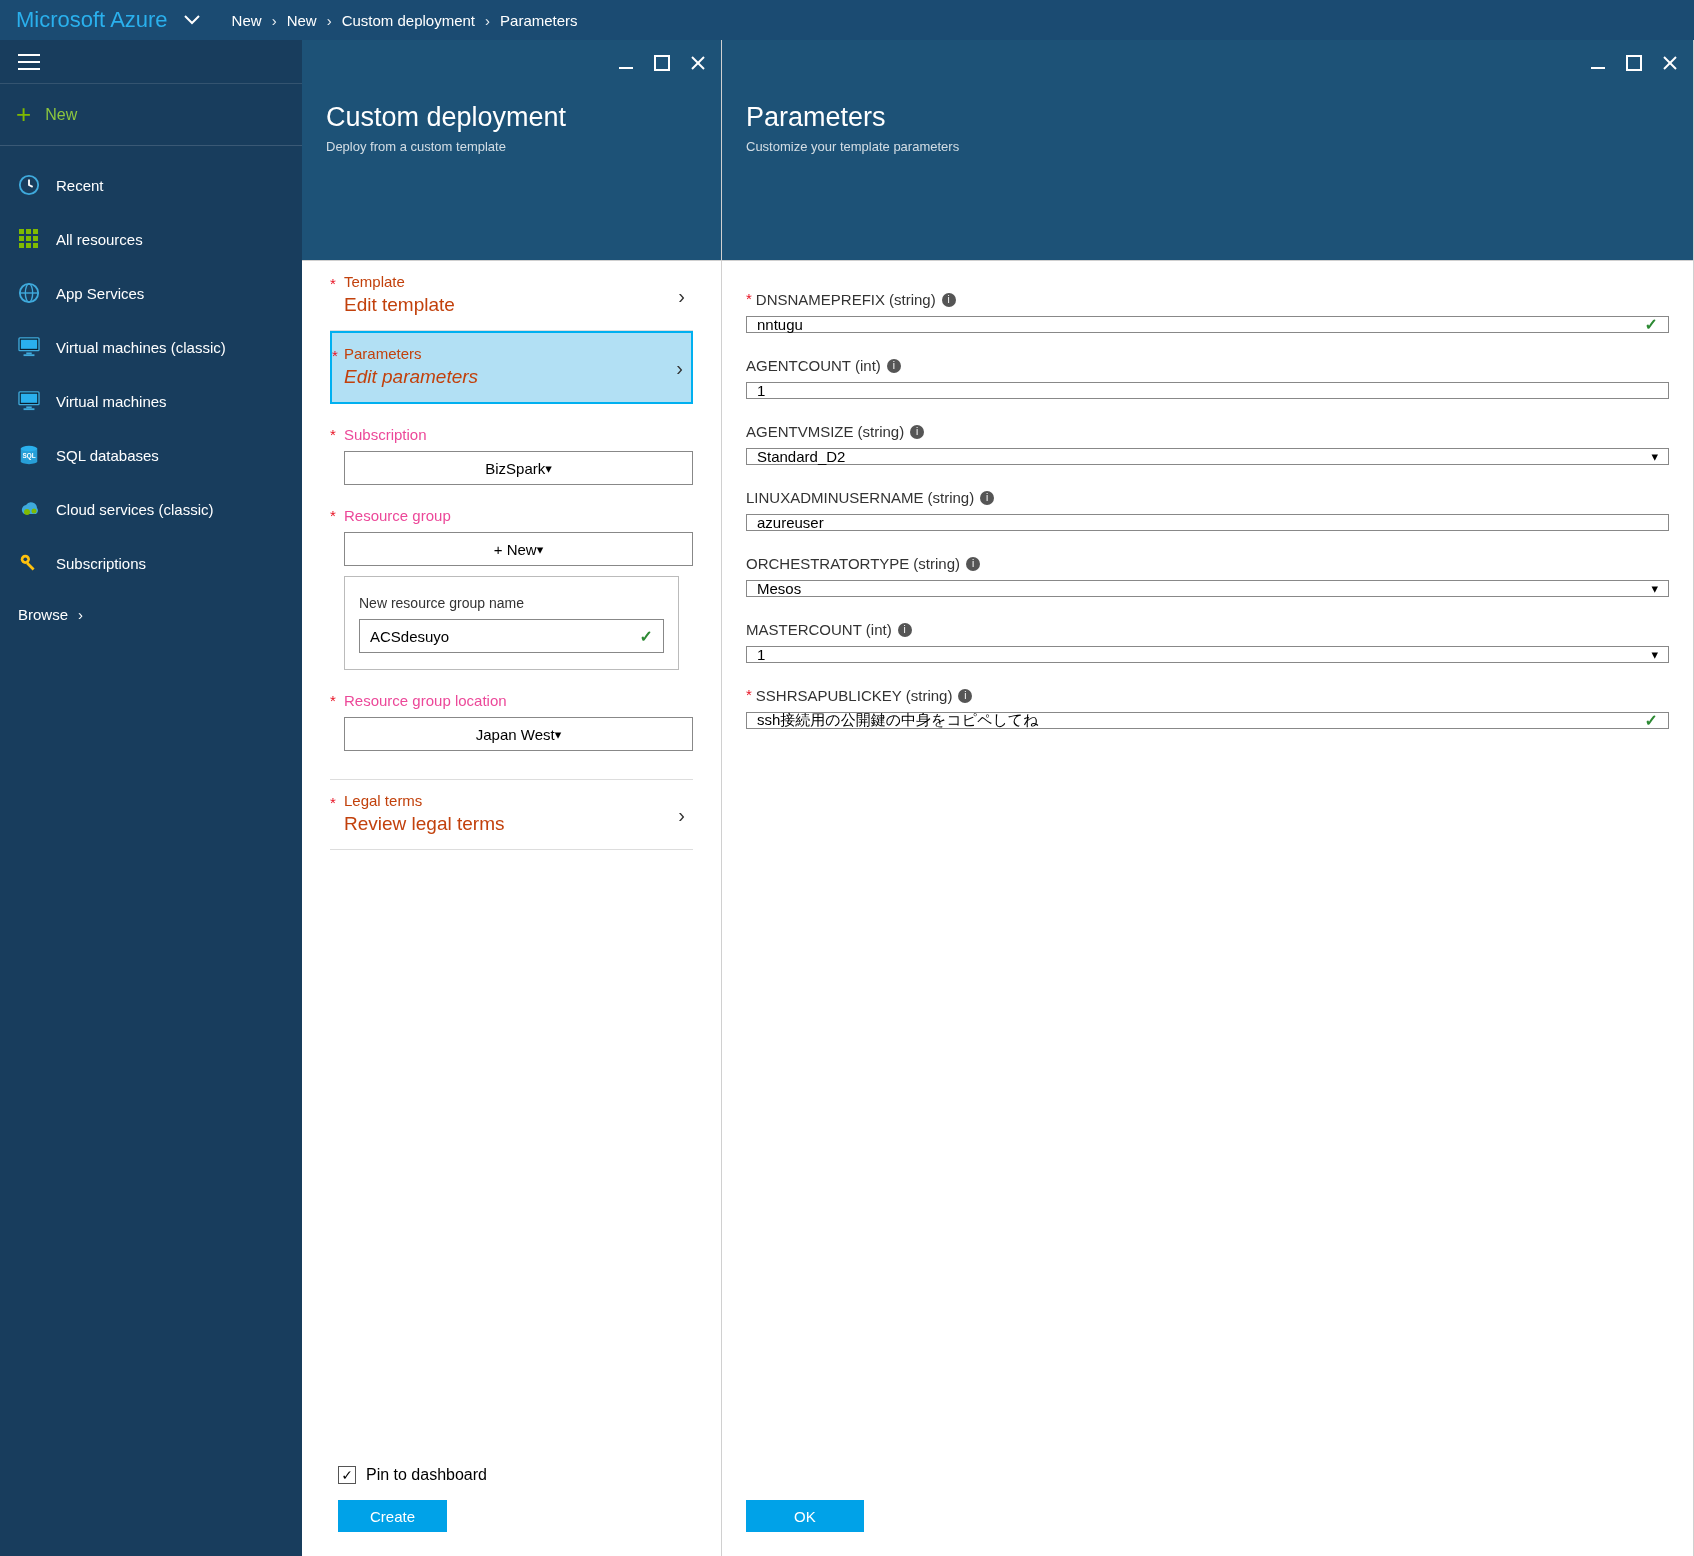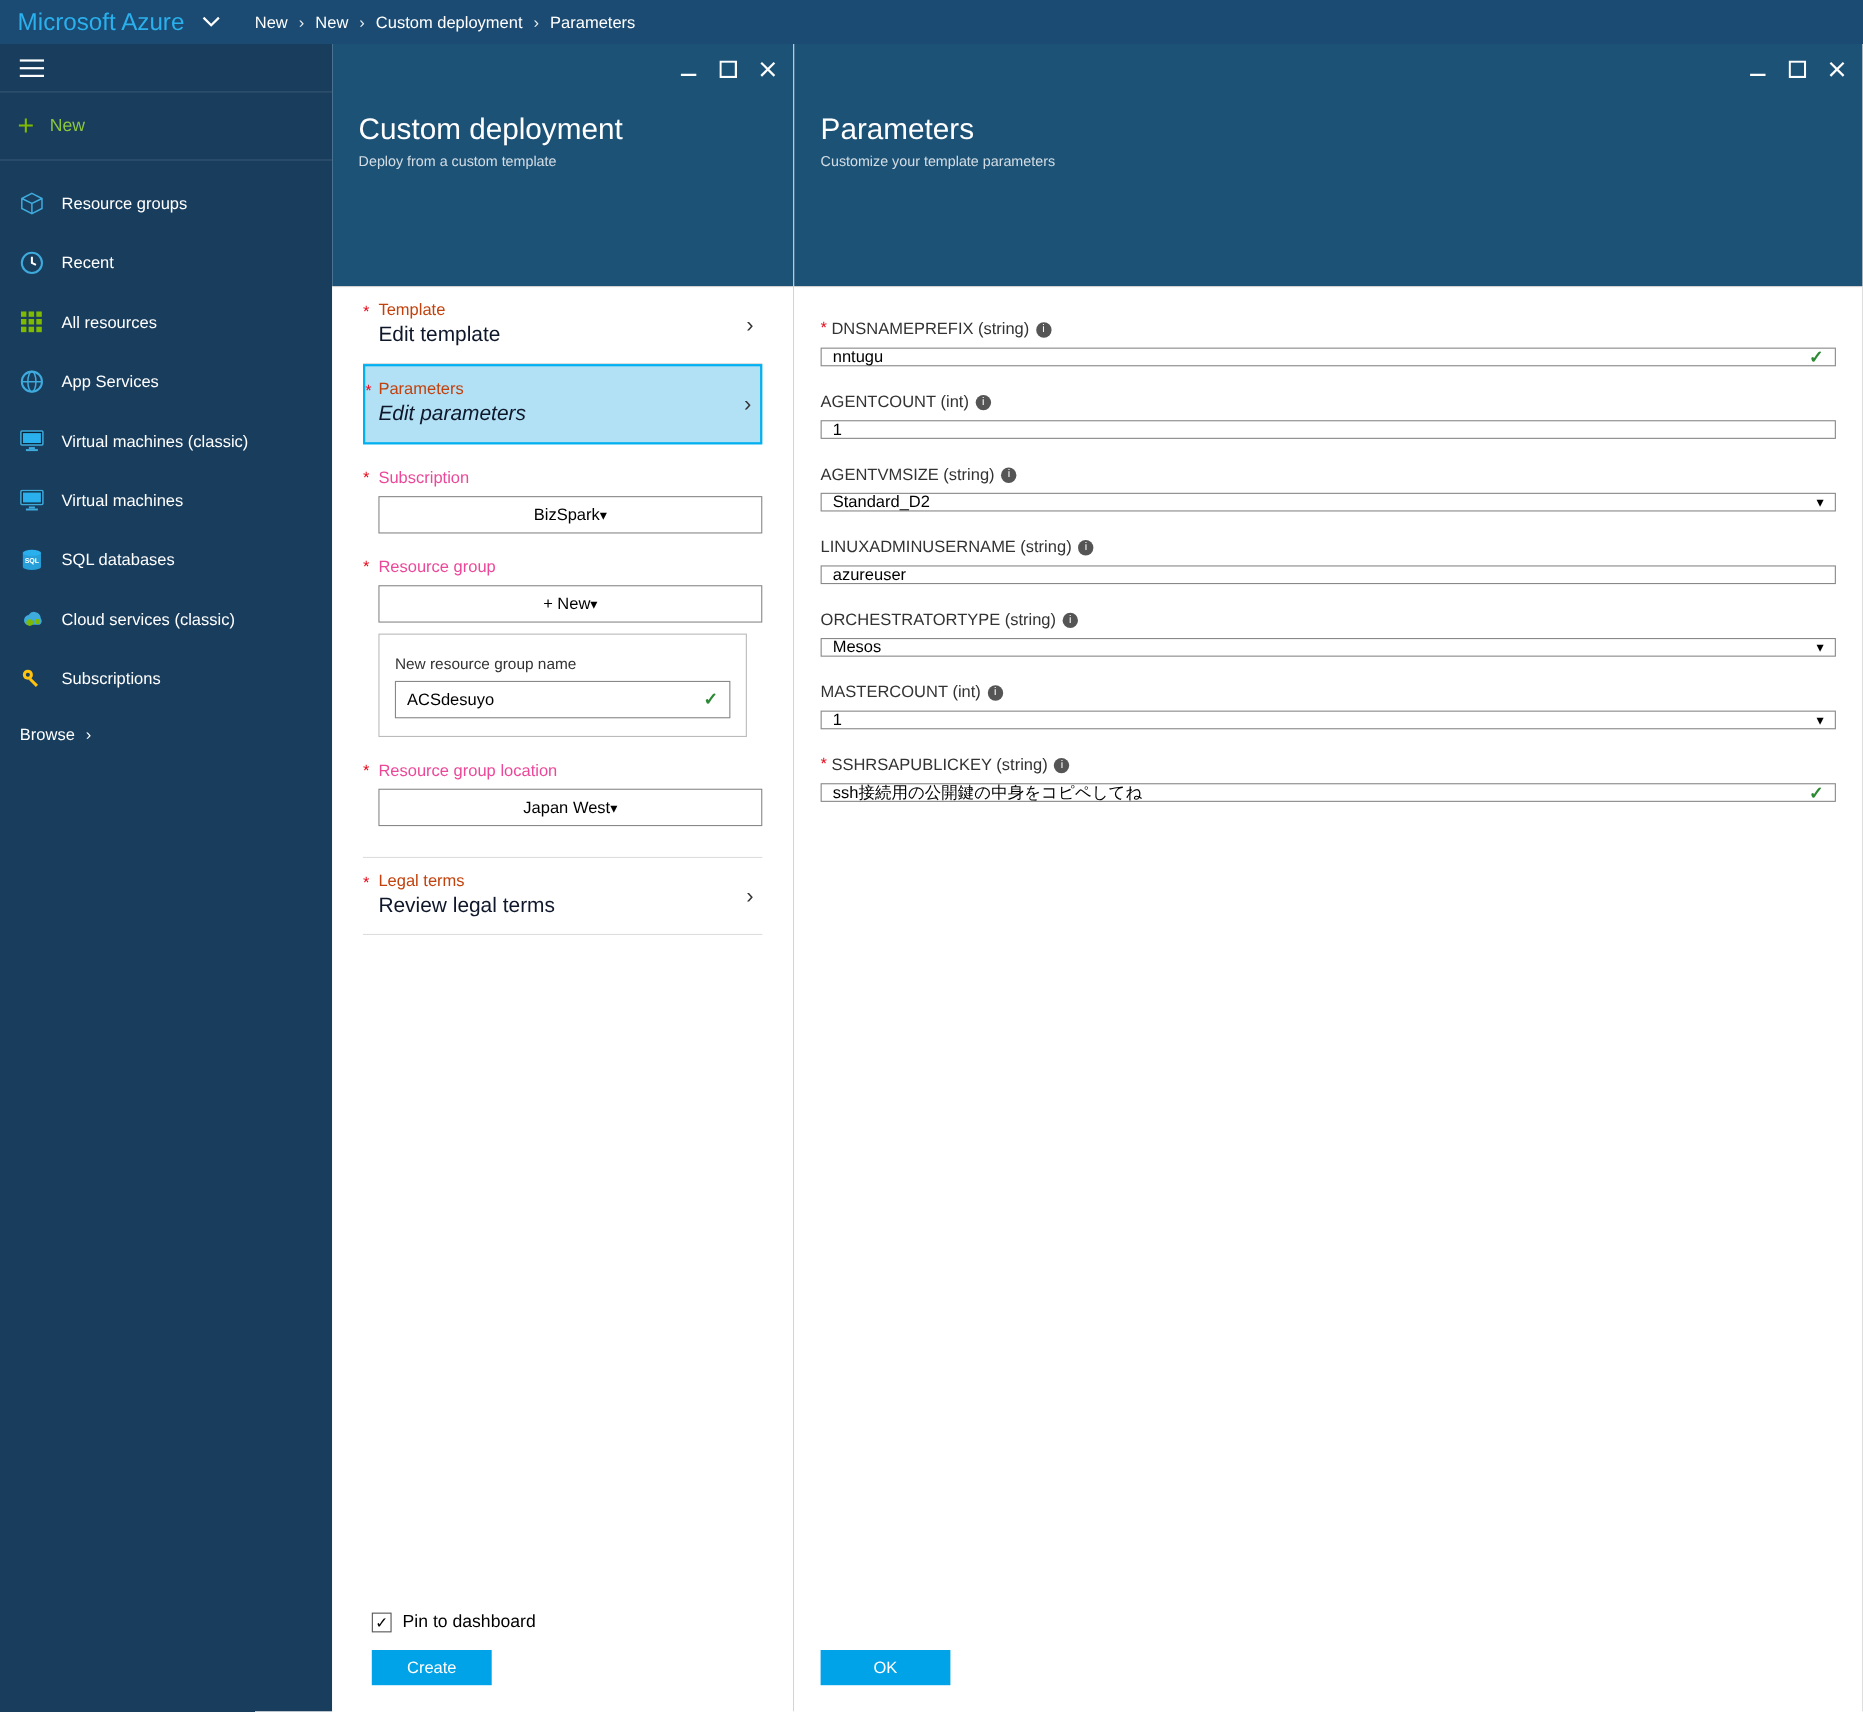--- a/index.html
+++ b/index.html
@@ -40,21 +40,21 @@
 .blade-sub { font-size: 13px; color: rgba(255,255,255,.8); margin-top: 6px; }
 
 .blade-body { flex: 1; overflow-y: auto; padding: 0 28px 0 28px; border-top: 1px solid #d0d0d0; }
 .blade2 .blade-body { padding: 30px 24px 0 24px; }
 
 .req { color: #e81123; font-size: 15px; margin-right: 4px; position: relative; top: -1px; }
 .row { position: relative; padding: 12px 0 14px 14px; border-bottom: 1px solid #ddd; }
 .row:first-child { border-top: 0; }
 .row.selected { background: #b2e0f4; border: 2px solid #00b0f0; padding-left: 12px; }
 .row .label { font-size: 15px; color: #c2410c; }
-.row .value { font-size: 19px; color: #0f172a; margin-top: 4px; }
+.row .value { font-size: 19px; color: #c2410c; margin-top: 4px; }
 .row .value.italic { font-style: italic; }
 .row .go { position: absolute; right: 8px; top: 50%; transform: translateY(-50%); color: #333; font-size: 20px; }
 .starcol { position: absolute; left: 0; top: 14px; }
 
 .field { margin-top: 22px; padding-left: 14px; position: relative; }
 .field .flabel { font-size: 15px; color: #ec4899; }
 .select { margin-top: 8px; border: 1px solid #888; height: 34px; display: flex; align-items: center; padding: 0 10px; justify-content: center; font-size: 15px; }
 .caret { font-size: 13px; }
 .ibox { border: 1px solid #bbb; padding: 18px 14px 16px; margin: 10px 14px 10px 14px; }
 .ibox .ilabel { font-size: 14px; color: #333; }
@@ -108,28 +108,20 @@
         </div>
     </div>
     <div class="nav-new">
       <span class="plus">+</span>
       <span class="nav-new-label">New</span>
     </div>
     <div class="nav-items">
       <div class="nav-item">
         <span class="nav-icon">
             <svg width="22" height="22" viewBox="0 0 24 24">
-              <path d="M12 2 L22 7 L22 17 L12 22 L2 17 L2 7 Z M2 7 L12 12 L22 7 M12 12 L12 22" stroke="#3faadc" stroke-width="1.5" fill="none"></path>
-            </svg>
-          </span>
-        <span class="nav-label">Resource groups</span>
-      </div>
-      <div class="nav-item">
-        <span class="nav-icon">
-            <svg width="22" height="22" viewBox="0 0 24 24">
               <circle cx="12" cy="12" r="10" stroke="#3faadc" stroke-width="2" fill="none"></circle>
               <path d="M12 6 L12 12 L16 14" stroke="#fff" stroke-width="2" fill="none"></path>
             </svg>
           </span>
         <span class="nav-label">Recent</span>
       </div>
       <div class="nav-item">
         <span class="nav-icon">
             <svg width="20" height="20">
               <rect x="0" y="0" width="5" height="5" fill="#7fba00"></rect>

